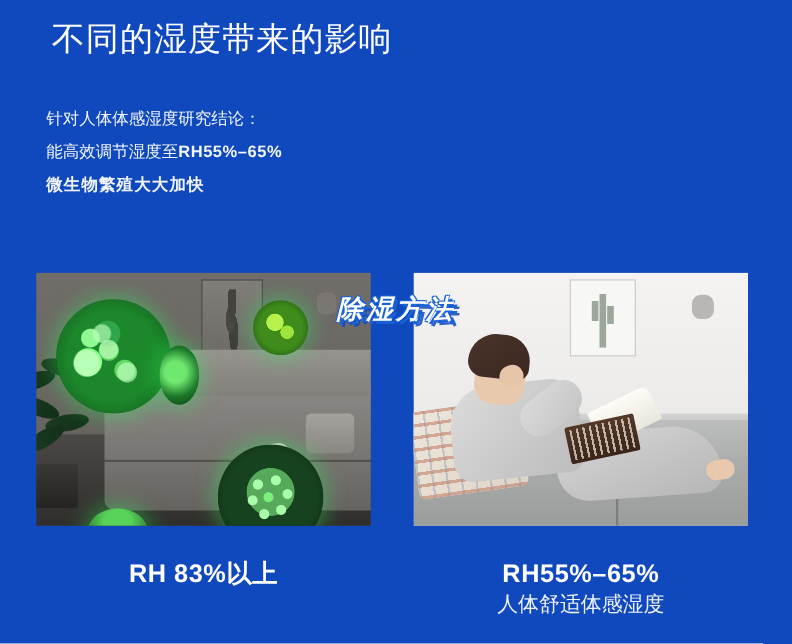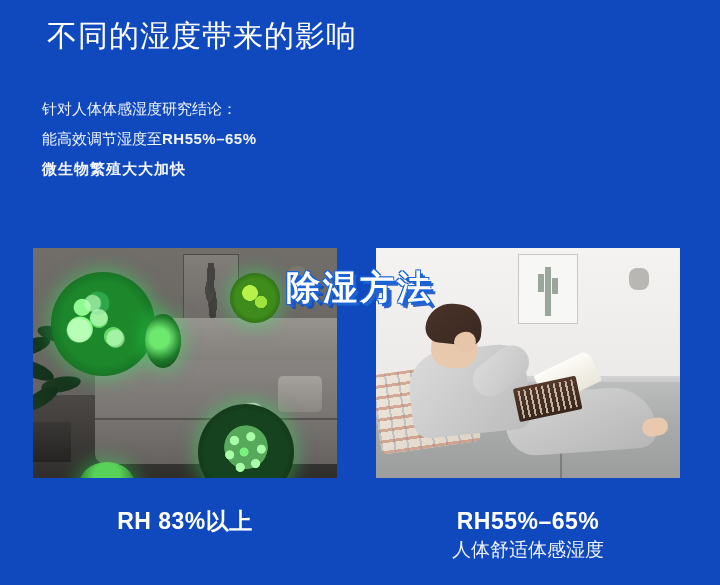--- a/index.html
+++ b/index.html
@@ -300,22 +300,23 @@
     position:absolute; left: 244px; bottom: 24px; width: 26px; height: 18px;
     background:#e8c9ae; border-radius: 10px; transform: rotate(-8deg);
   }
 
   
   .watermark {
     position: absolute;
     left: 50%;
     top: 265px;
     transform: translateX(-50%);
-    font-size: 34px;
+    font-size: 24px;
     font-weight: bold;
+    font-style: italic;
     color: #ffffff;
     letter-spacing: 3px;
     white-space: nowrap;
     text-shadow:
       3px 3px 0 #1a63d6,
       -1px -1px 0 #1a63d6,
       1px -1px 0 #1a63d6,
       -1px 1px 0 #1a63d6,
       5px 5px 0 rgba(16,73,190,.85);
     text-align: right;

